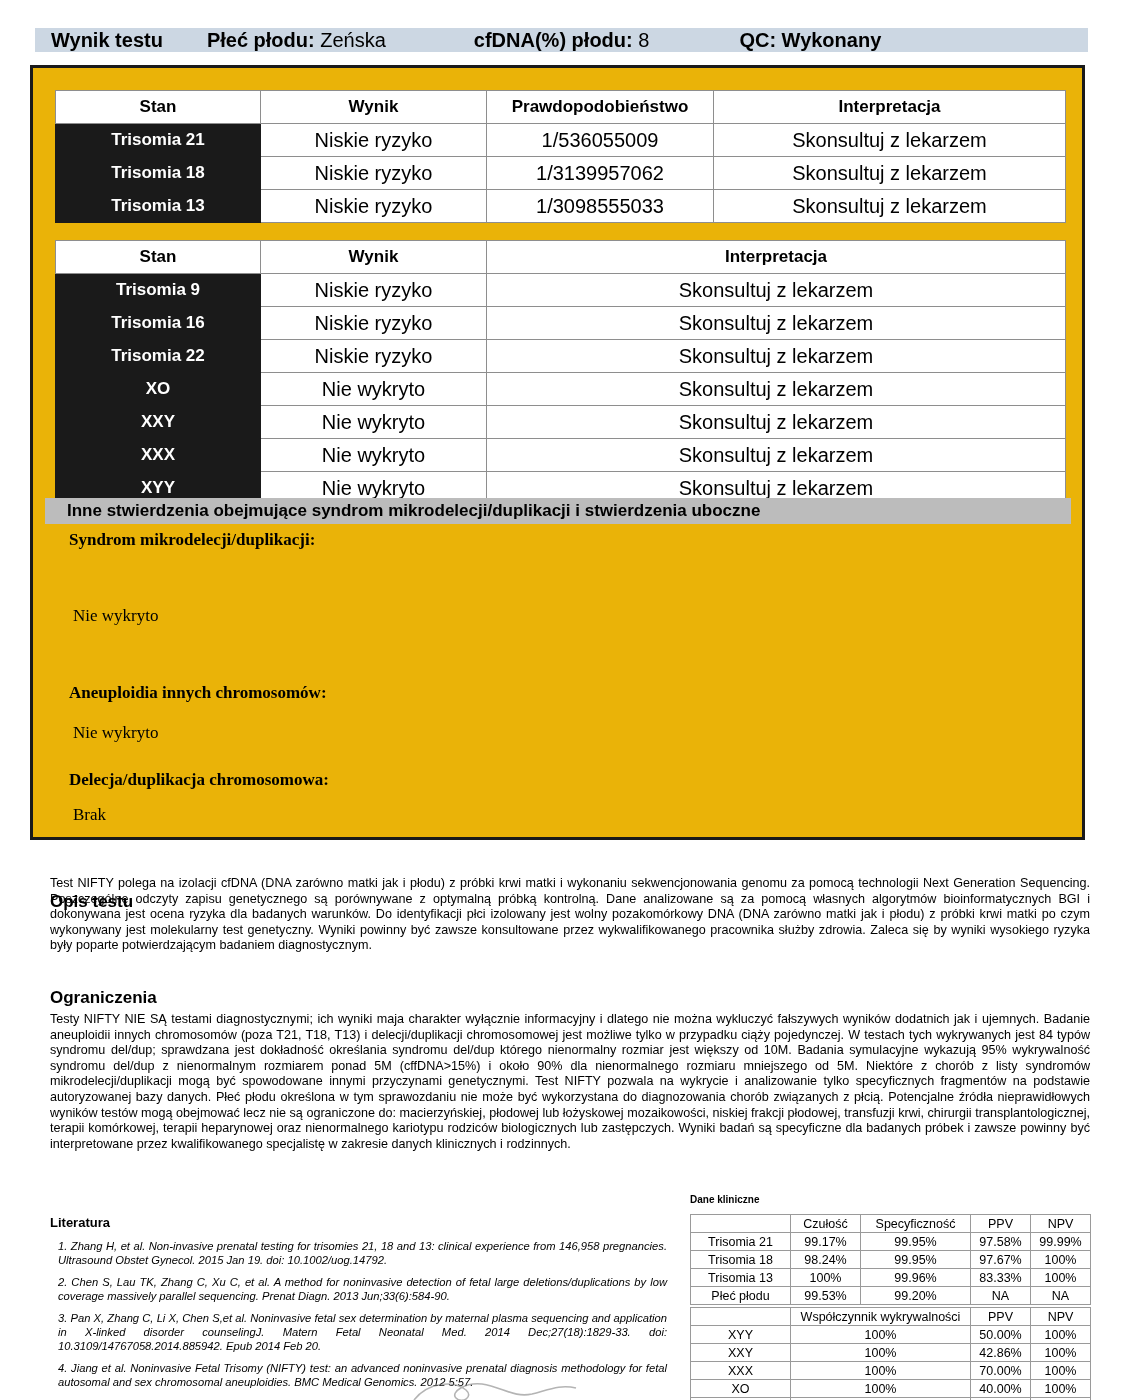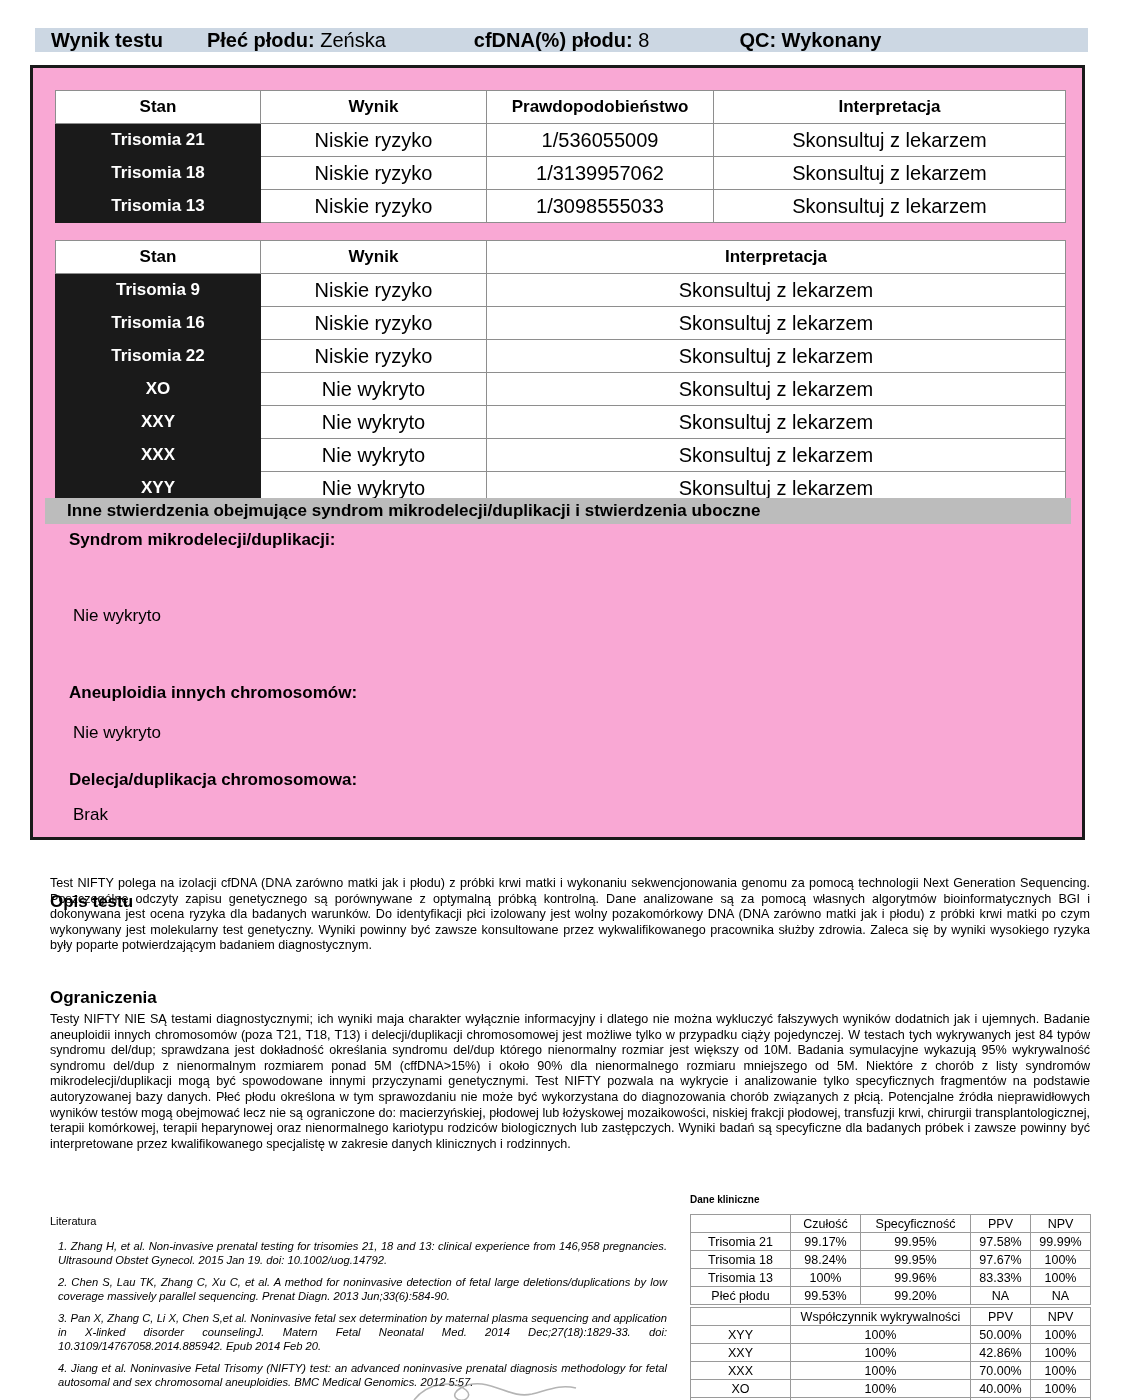--- a/index.html
+++ b/index.html
@@ -38,21 +38,21 @@
 
   
   .result-frame {
     position: absolute;
     left: 30px;
     top: 65px;
     width: 1055px;
     height: 775px;
     border: 3px solid #1a1a1a;
     box-sizing: border-box;
-    background: #f9a8d4;
+    background: #eab308;
   }
 
   
   .rtable {
     position: absolute;
     border-collapse: collapse;
     table-layout: fixed;
   }
   .rtable td, .rtable th {
     border: 1px solid #8e8e8e;
@@ -89,21 +89,21 @@
     width: 1026px;
     height: 26px;
     background: #bcbcbc;
     display: flex;
     align-items: center;
     font-weight: bold;
     font-size: 17px;
   }
   .section-bar span { margin-left: 22px; }
 
-  .find-block { position: absolute; left: 36px; font-size: 17px; }
+  .find-block { position: absolute; left: 36px; font-size: 17px; font-family: Liberation Serif, serif; }
   .find-label { font-weight: bold; }
   .find-value { font-weight: normal; font-size: 17px; }
 
   #fb-micro-label { top: 462px; }
   #fb-micro-value { top: 538px; left: 40px; }
   #fb-aneu-label  { top: 615px; }
   #fb-aneu-value  { top: 655px; left: 40px; }
   #fb-del-label   { top: 702px; }
   #fb-del-value   { top: 737px; left: 40px; }
 
@@ -125,22 +125,22 @@
   #h-opis { top: 892px; }
   #p-opis { top: 876px; }
   #h-ogr  { top: 988px; }
   #p-ogr  { top: 1012px; }
 
   
   #h-lit {
     position: absolute;
     left: 50px;
     top: 1215px;
-    font-weight: normal;
-    font-size: 11px;
+    font-weight: bold;
+    font-size: 13px;
   }
   #p-lit {
     position: absolute;
     left: 50px;
     top: 1231px;
     width: 625px;
     font-size: 11.2px;
     line-height: 14px;
     text-align: justify;
   }

